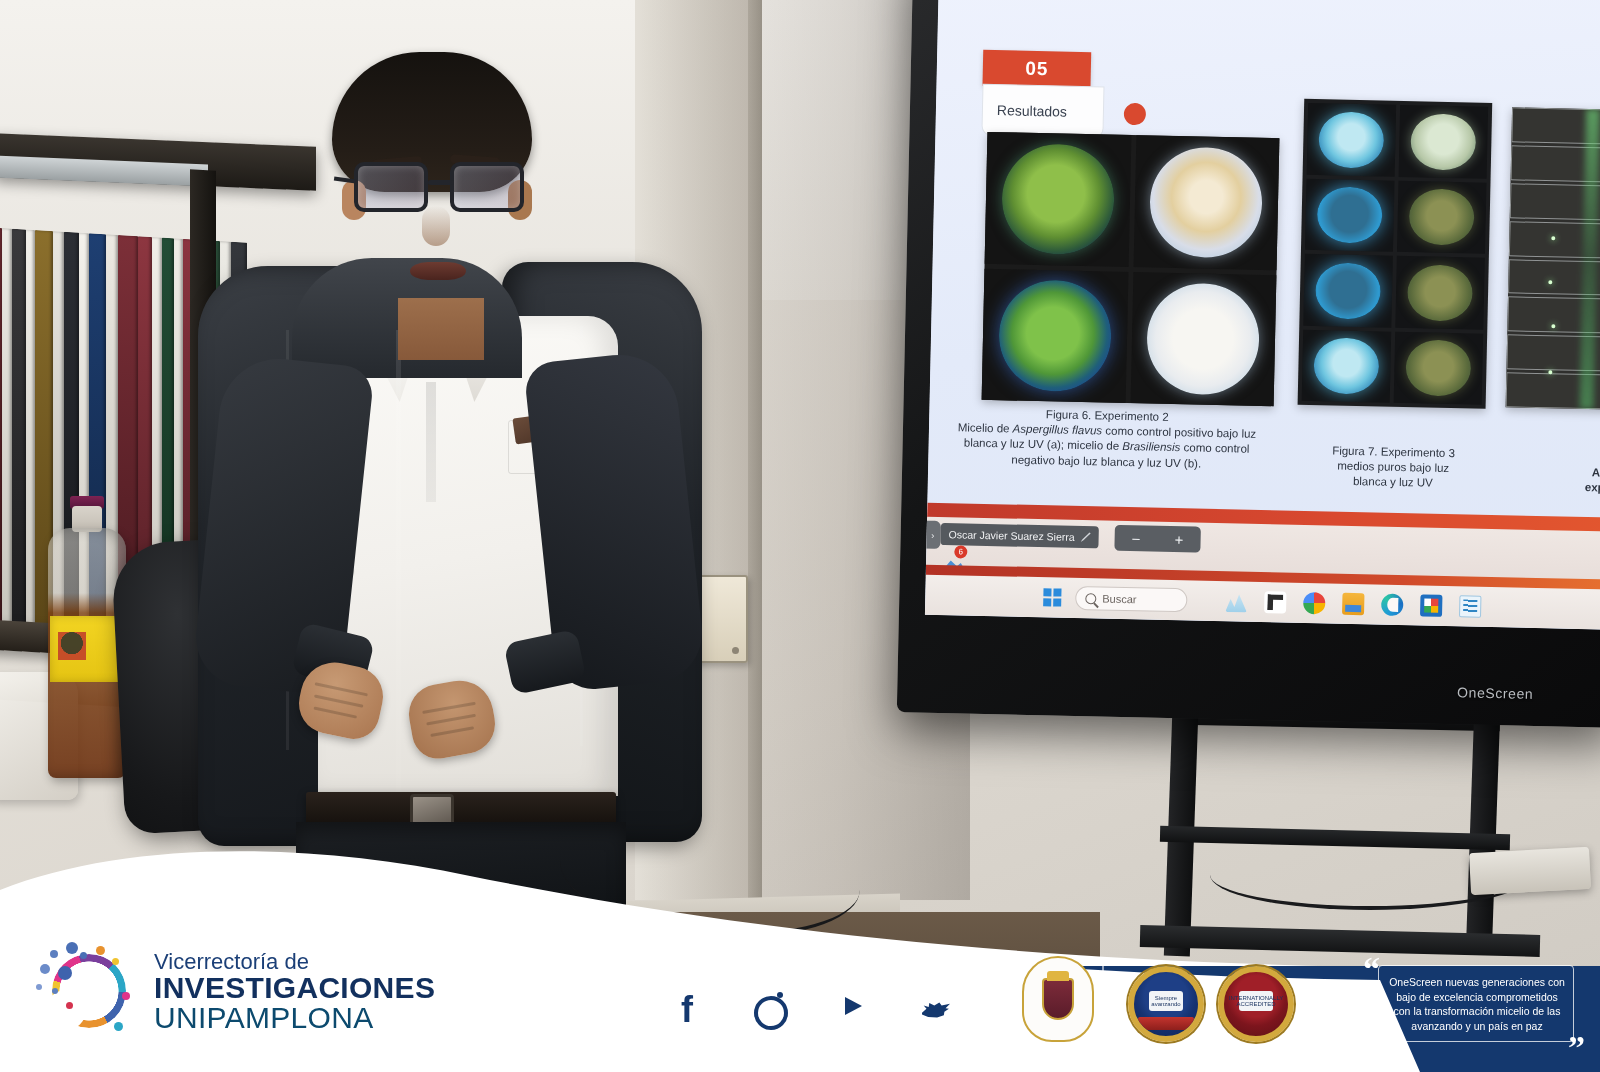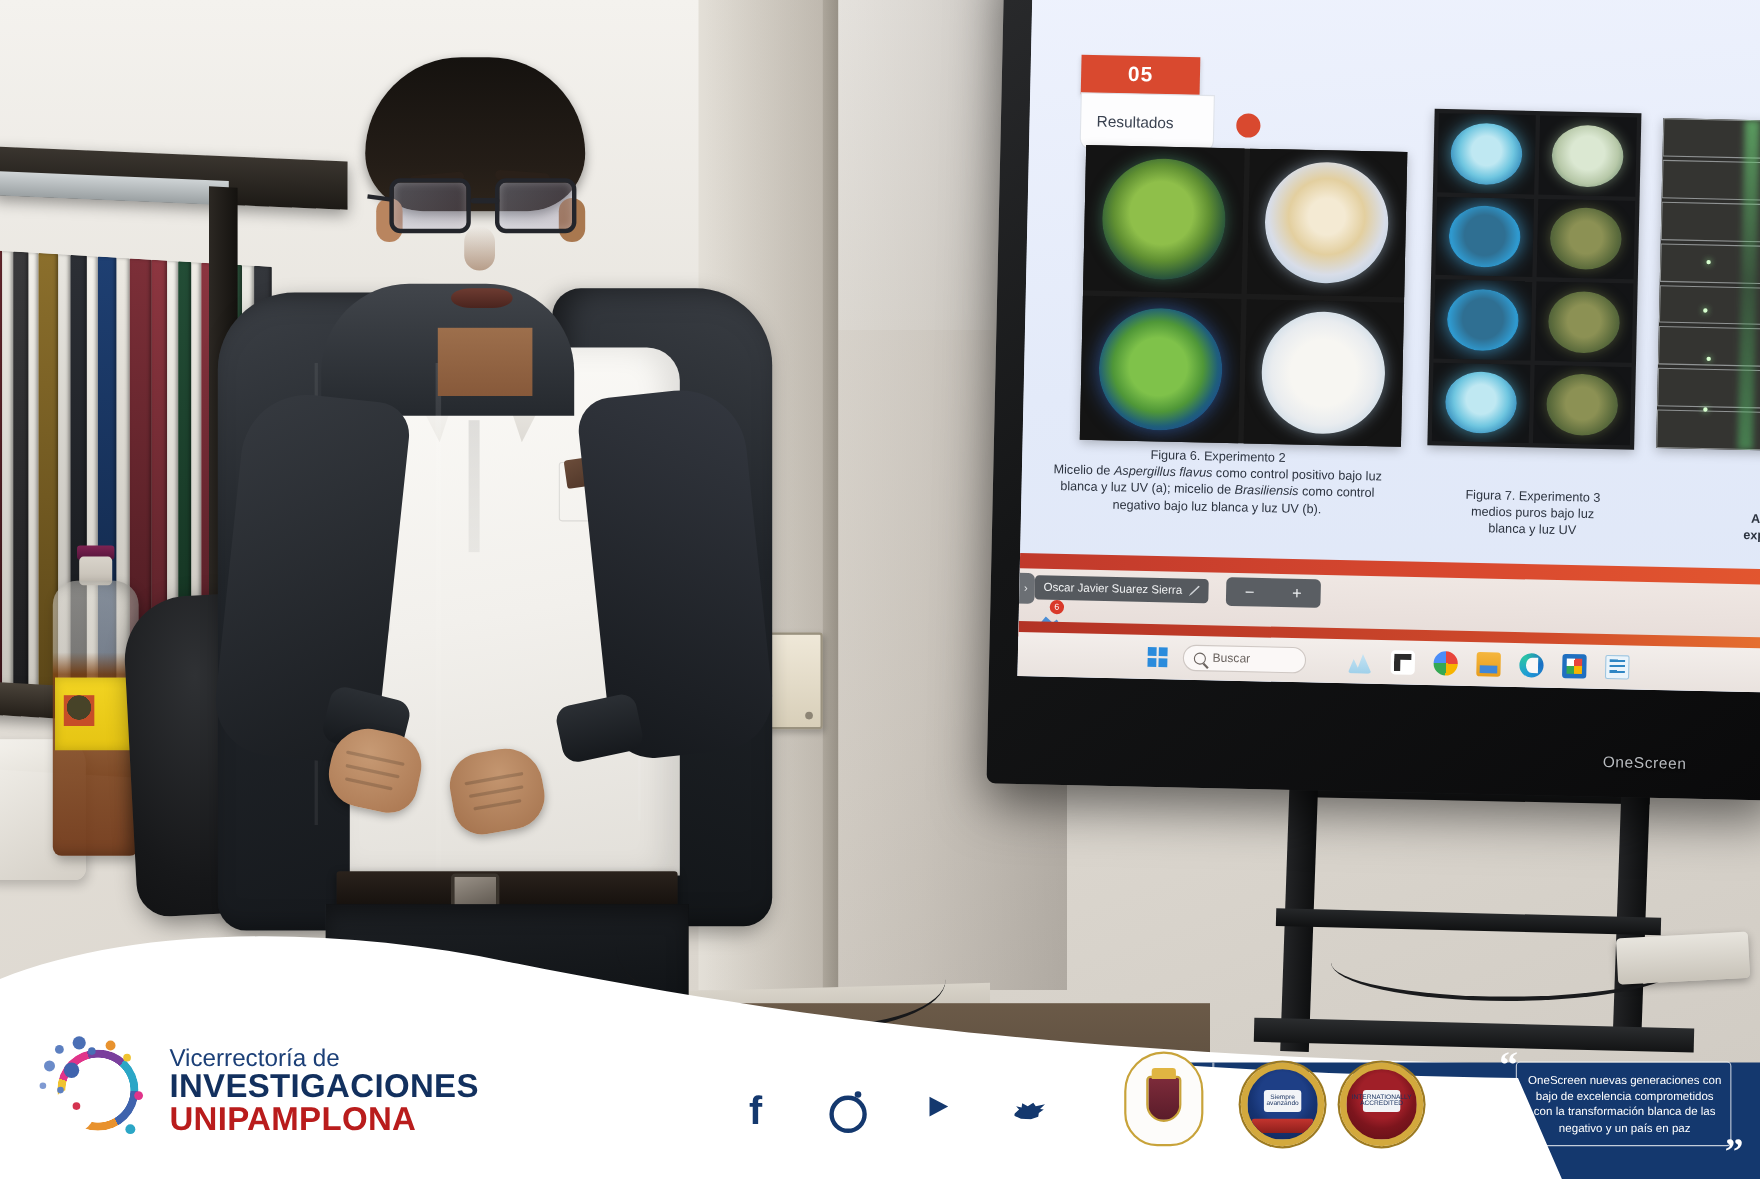--- a/index.html
+++ b/index.html
@@ -646,21 +646,21 @@
             mask: radial-gradient(circle, transparent 0 56%, #000 57% 100%);
   }
   .ring:after{
     content:""; position:absolute; left:-6px; bottom:-2px; width:40px; height:40px;
     background:#ffffff; border-radius:50%;
   }
   .bub{ position:absolute; border-radius:50%; }
   .logo-text{ line-height:1; }
   .lt1{ font-size:22px; color:#1b3f77; }
   .lt2{ font-size:30px; font-weight:bold; color:#12305e; letter-spacing:.3px; }
-  .lt3{ font-size:30px; font-weight:bold; color:#b91c1c; letter-spacing:.3px; }
+  .lt3{ font-size:30px; font-weight:normal; color:#0c4a6e; letter-spacing:.3px; }
 
   .socials{
     position:absolute; left:662px; bottom:36px;
     display:flex; align-items:center; gap:28px;
   }
   .soc{ width:52px; height:52px; position:relative; }
   .soc-circle{ width:52px; height:52px; border-radius:50%; background:#fff; position:relative; }
   .fb-f{
     position:absolute; left:19px; top:9px; width:16px; height:36px;
     color:#14386e; font-size:36px; line-height:34px; font-weight:bold;
@@ -1076,20 +1076,20 @@
         </div>
         <div class="seal-round red">
           <div class="seal-core">INTERNATIONALLY ACCREDITED</div>
         </div>
       </div>
 
       <div class="quote">
         <span class="quote-mark">“</span>
         <span>OneScreen nuevas generaciones con</span><br>
         <span>bajo de excelencia comprometidos</span><br>
-        <span>con la transformación blanca de las</span><br>
-        <span>negativo y un país en paz</span>
+        <span>con la transformación micelio de las</span><br>
+        <span>avanzando y un país en paz</span>
         <span class="quote-mark end">”</span>
       </div>
     </div>
   </div>
 
 </div>
 
 </body></html>

